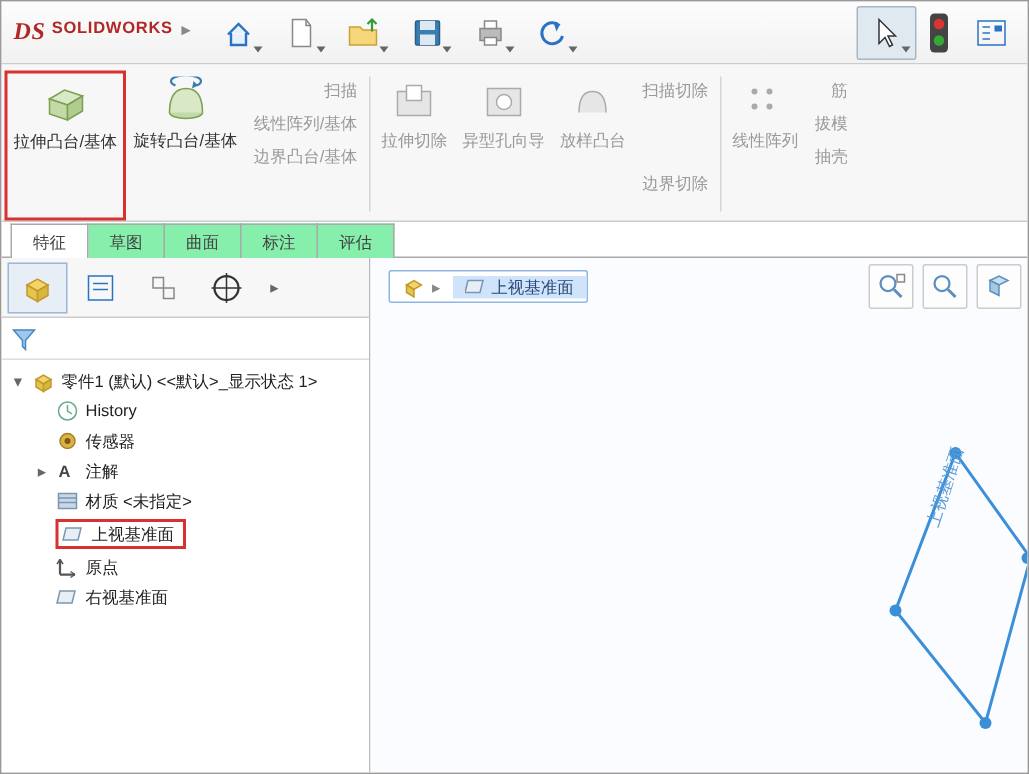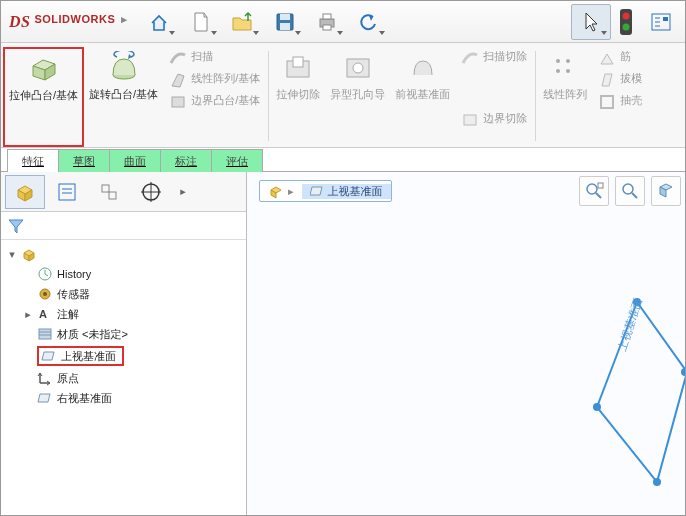--- a/index.html
+++ b/index.html
@@ -11,23 +11,23 @@
   .qat-btn.cursor { background:#e0e8f0; border-color:#a7b6c7; }
   .drop-tri { position:absolute; right:3px; bottom:4px; width:0; height:0; border-left:3px solid transparent; border-right:3px solid transparent; border-top:4px solid #666; }
   .ribbon { height:105px; background:#f7f7f7; border-bottom:1px solid #ccc; display:flex; padding:4px 2px 0 2px; gap:0; }
   .rbtn { display:flex; flex-direction:column; align-items:center; justify-content:flex-start; padding:2px 4px; min-width:44px; text-align:center; color:#333; border:1px solid transparent; }
   .rbtn.disabled { color:#9a9a9a; }
   .rbtn .ic { width:36px; height:36px; display:flex; align-items:center; justify-content:center; margin-bottom:2px; }
   .rbtn .lbl { line-height:13px; }
   .rbtn.sel { border:2px solid #d93030;align-items:center; }
   .rgroup { display:flex; flex-direction:column; padding:0 2px; }
   .sep { width:1px; background:#d6d6d6; margin:4px 2px; height:90px; }
-  .smallbtn { display:flex; align-items:flex-start; padding:2px 4px; color:#9a9a9a; gap:4px; height:22px; }
+  .smallbtn { display:flex; align-items:flex-end; padding:2px 4px; color:#9a9a9a; gap:4px; height:22px;flex-direction:column; }
   .smallbtn .sic { width:18px; height:18px; }
-  .tabs { height:24px; border-bottom:1px solid #aaa; display:flex; align-items:flex-end; padding-left:6px; background:#fff;text-decoration:underline; }
+  .tabs { height:24px; border-bottom:1px solid #aaa; display:flex; align-items:flex-end; padding-left:6px; background:#fff; }
   .tab { padding:4px 14px 3px; border:1px solid #aaa; border-bottom:none; margin-right:-1px; background:#86efac; color:#444; position:relative; top:1px; }
   .tab.active { background:#fff; font-weight:normal; z-index:2; }
   .workspace { position:absolute; top:171px; left:0; right:0; bottom:0; display:flex; }
   .sidebar { width:246px; border-right:1px solid #bbb; background:#fff; display:flex; flex-direction:column; }
   .sbtabs { height:40px; background:#f7f7f7; border-bottom:1px solid #ccc; display:flex; align-items:center; padding:0 4px; gap:2px; }
   .sbtab { width:40px; height:34px; display:flex; align-items:center; justify-content:center; border:1px solid transparent; }
   .sbtab.active { background:#e8eef6; border-color:#9db8d6; }
   .filterbar { height:28px; border-bottom:1px solid #ddd; display:flex; align-items:center; padding:0 6px; }
   .tree { flex:1; overflow:auto; padding:4px 2px; }
   .tnode { display:flex; align-items:center; padding:2px 0 2px 4px; gap:4px; }
@@ -185,21 +185,21 @@
         </svg>
       </div>
     <div class="lbl">异型孔向导</div>
   </div>
   <div class="rbtn disabled">
     <div class="ic">
         <svg width="34" height="34">
           <path d="M8 24 Q8 10 17 10 Q26 10 26 24" fill="#e6e6e6" stroke="#aaa"></path>
         </svg>
       </div>
-    <div class="lbl">前视基准面</div>
+    <div class="lbl">放样凸台</div>
   </div>
   <div class="rgroup">
     <div class="smallbtn">
         <svg class="sic">
           <path d="M2 14 Q8 2 16 6" stroke="#ccc" stroke-width="3" fill="none"></path>
         </svg>
         <span>扫描切除</span>
       </div>
     <div class="smallbtn" style="height:40px"></div>
     <div class="smallbtn">
@@ -293,20 +293,21 @@
     <div class="tree">
       <div class="tnode">
         <span class="exp">▾</span>
         <span class="tic">
             <svg width="16" height="16">
               <path d="M3 7 L8 4 L13 7 L8 10 Z" fill="#f3d46b" stroke="#c39a2a"></path>
               <path d="M3 7 V12 L8 15 V10 Z" fill="#e5c452" stroke="#c39a2a"></path>
               <path d="M8 10 L13 7 V12 L8 15 Z" fill="#d8b63f" stroke="#c39a2a"></path>
             </svg>
           </span>
+        <span class="tlbl">零件1 (默认) &lt;&lt;默认&gt;_显示状态 1&gt;</span>
       </div>
       <div class="tnode indent1">
           <span class="exp"></span>
           <span class="tic">
             <svg width="16" height="16">
               <circle cx="8" cy="8" r="6" stroke="#6a8" fill="none"></circle>
               <path d="M8 4 V8 L11 10" stroke="#6a8" fill="none"></path>
             </svg>
           </span>
           <span class="tlbl">History</span>

